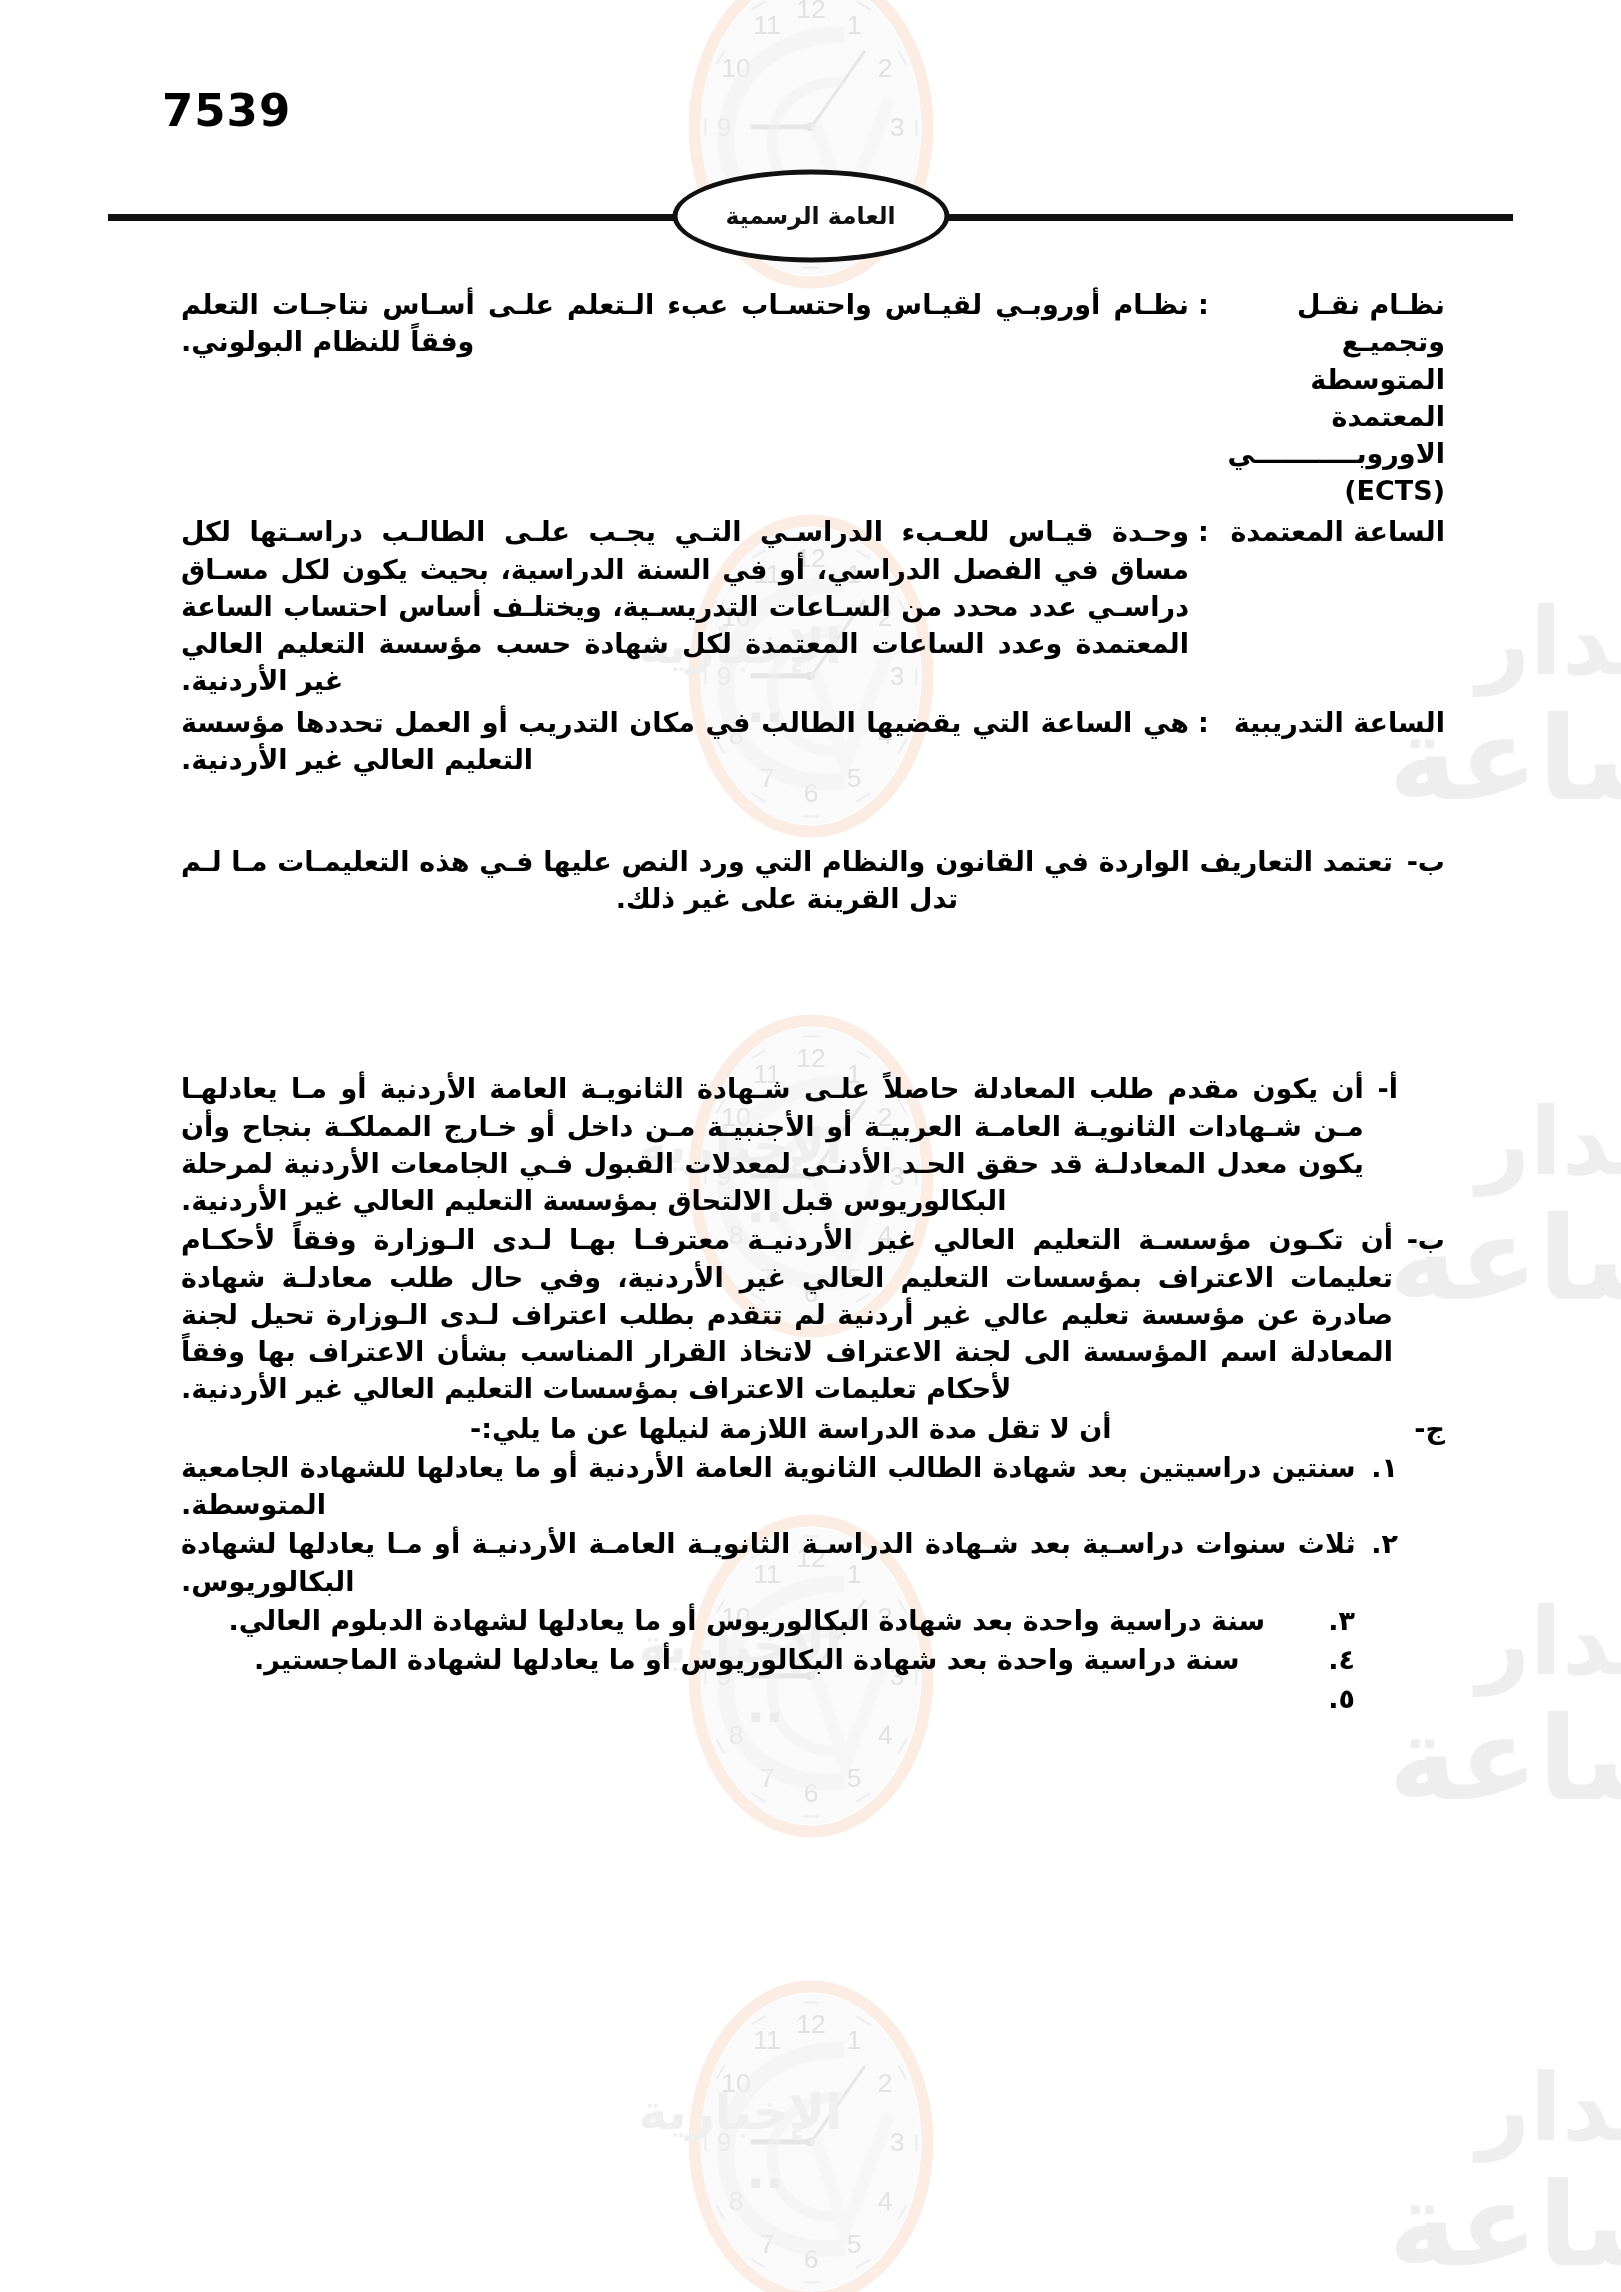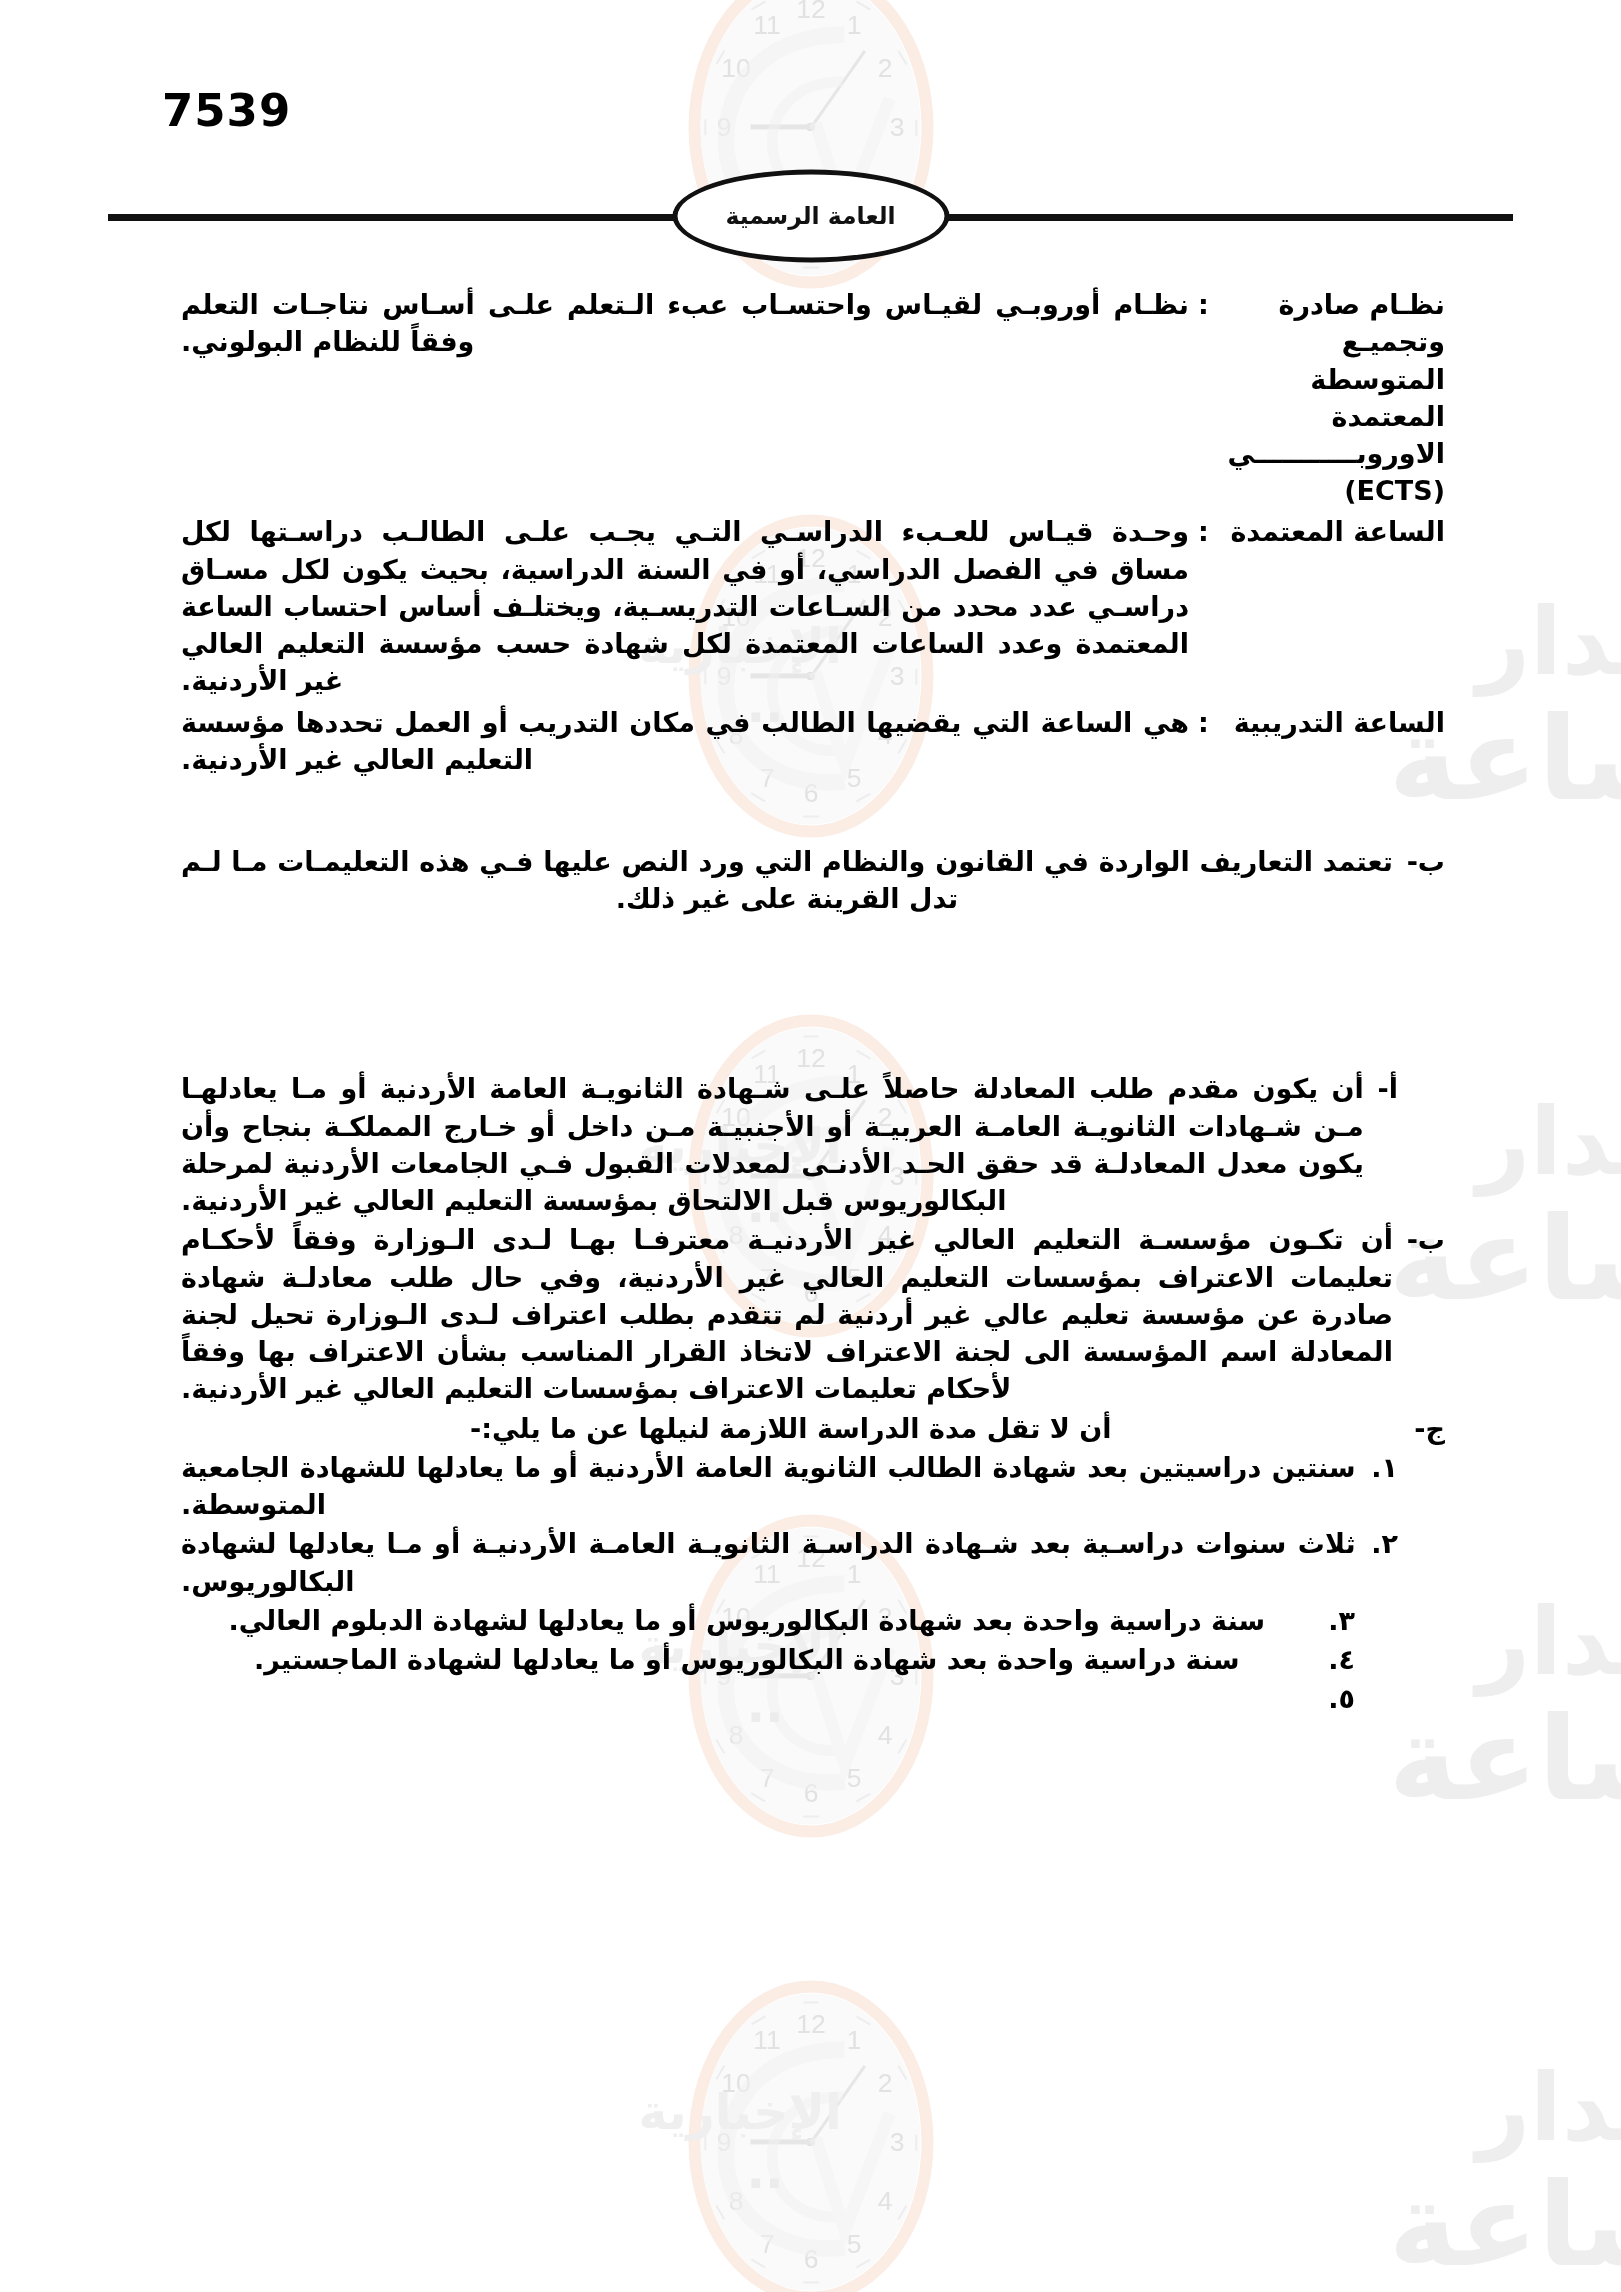--- a/index.html
+++ b/index.html
@@ -407,21 +407,21 @@
       <span>العامة الرسمية</span>
     </div>
   </div>
 
   <div class="body">
 
     <table class="defs">
       <tbody>
         <tr>
           <td class="def-term">
-            <div>نظـام صادرة وتجميـع</div>
+            <div>نظـام نقـل وتجميـع</div>
             <div>المتوسطة المعتمدة</div>
             <div class="elong">الاوروبـــــــــــي</div>
             <div>(ECTS)</div>
           </td>
           <td class="def-colon">:</td>
           <td class="def-text">نظـام أوروبـي لقيـاس واحتسـاب عبء الـتعلم علـى أسـاس نتاجـات التعلم وفقاً للنظام البولوني.</td>
         </tr>
         <tr>
           <td class="def-term">
             <div>الساعة المعتمدة</div>

